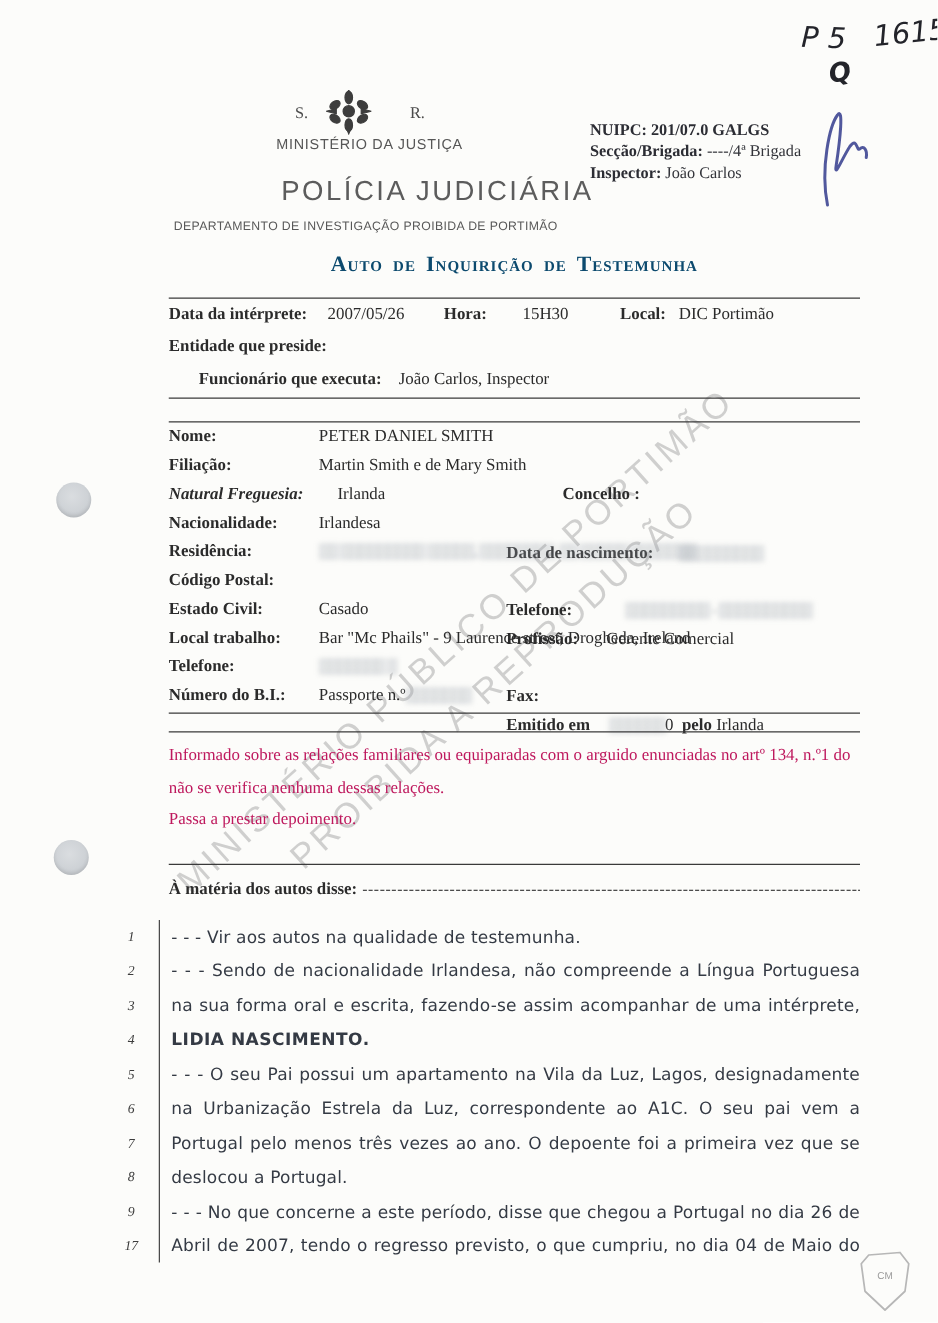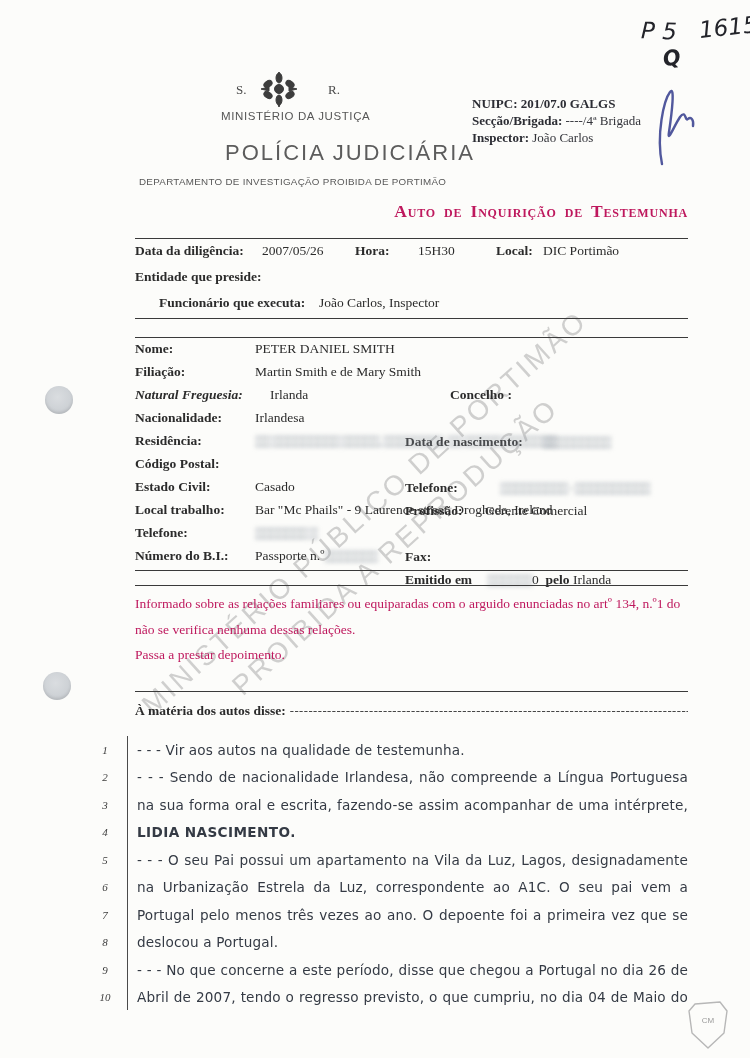--- a/index.html
+++ b/index.html
@@ -45,23 +45,23 @@
     color:#5c5c5c; letter-spacing:2px;
   }
   .department {
     font-family:"Liberation Sans", sans-serif; font-size:9.8px;
     color:#585858; letter-spacing:0.3px;
   }
   .caseblock { font-size:13px; line-height:17px; color:#33343a; white-space:nowrap; }
   .caseblock b { color:#2c2d34; }
 
   .doc-title {
-    left:135px; top:201px; width:553px; text-align:right;
+    left:135px; top:201px; width:553px; text-align:center;
     font-variant:small-caps; font-weight:bold; font-size:17.5px;
-    letter-spacing:0.8px; word-spacing:3px; color:#be185d;
+    letter-spacing:0.8px; word-spacing:3px; color:#0c4a6e;
   }
 
   
   .hrule { position:absolute; left:135px; width:553px; border-top:1.6px solid #3a3a3a; }
 
   
   .frow {
     position:absolute; left:135px; width:553px; height:23px;
     font-size:13.5px; white-space:nowrap;
   }
@@ -157,21 +157,21 @@
     <div><b>Inspector:</b>&nbsp;<span>João Carlos</span></div>
   </div>
 
   <div class="agency abs" style="left:185px; top:140px;margin-left:40px;">POLÍCIA JUDICIÁRIA</div>
   <div class="department abs" style="left:139px; top:176px;">DEPARTAMENTO DE INVESTIGAÇÃO PROIBIDA DE PORTIMÃO</div>
 
   <div class="abs doc-title">Auto de Inquirição de Testemunha</div>
 
   <div class="hrule" style="top:238px;"></div>
   <div class="frow" style="top:243px;">
-    <span class="lbl ib" style="width:127px;">Data da diligência:</span><span class="ib" style="width:93px;">2007/05/26</span><span class="lbl ib" style="width:63px;">Hora:</span><span class="ib" style="width:78px;">15H30</span><span class="lbl ib" style="width:47px;">Local:</span><span>DIC Portimão</span>
+    <span class="lbl ib" style="width:127px;">Data da intérprete:</span><span class="ib" style="width:93px;">2007/05/26</span><span class="lbl ib" style="width:63px;">Hora:</span><span class="ib" style="width:78px;">15H30</span><span class="lbl ib" style="width:47px;">Local:</span><span>DIC Portimão</span>
   </div>
   <div class="frow" style="top:269px;">
     <span class="lbl">Entidade que preside:</span>
     <span></span>
   </div>
   <div class="frow" style="top:295px;">
     <span class="lbl ib" style="width:160px;margin-left:24px;">Funcionário que executa:</span><span>João Carlos, Inspector</span>
   </div>
   <div class="hrule" style="top:318px;"></div>
 
@@ -258,21 +258,21 @@
     </div>
     <div class="trow">
       <span class="tnum">8</span>
       <span class="ttext">deslocou a Portugal.</span>
     </div>
     <div class="trow">
       <span class="tnum">9</span>
       <span class="ttext fill">- - - No que concerne a este período, disse que chegou a Portugal no dia 26 de</span>
     </div>
     <div class="trow">
-      <span class="tnum">10</span>
+      <span class="tnum">17</span>
       <span class="ttext fill">Abril de 2007, tendo o regresso previsto, o que cumpriu, no dia 04 de Maio do</span>
     </div>
   </div>
 
   <svg class="abs" style="left:685px; top:997px;" width="46" height="56" viewBox="0 0 46 56">
     <path d="M10 7 L35 5 L42 14 L39 36 L23 51 L7 36 L4 14 Z" fill="none" stroke="#b7b7b7" stroke-width="1.4" stroke-linejoin="round"></path>
     <text x="23" y="26" text-anchor="middle" font-size="8" fill="#9a9a9a" font-family="Liberation Sans, sans-serif">CM</text>
   </svg>
 
 </div>

